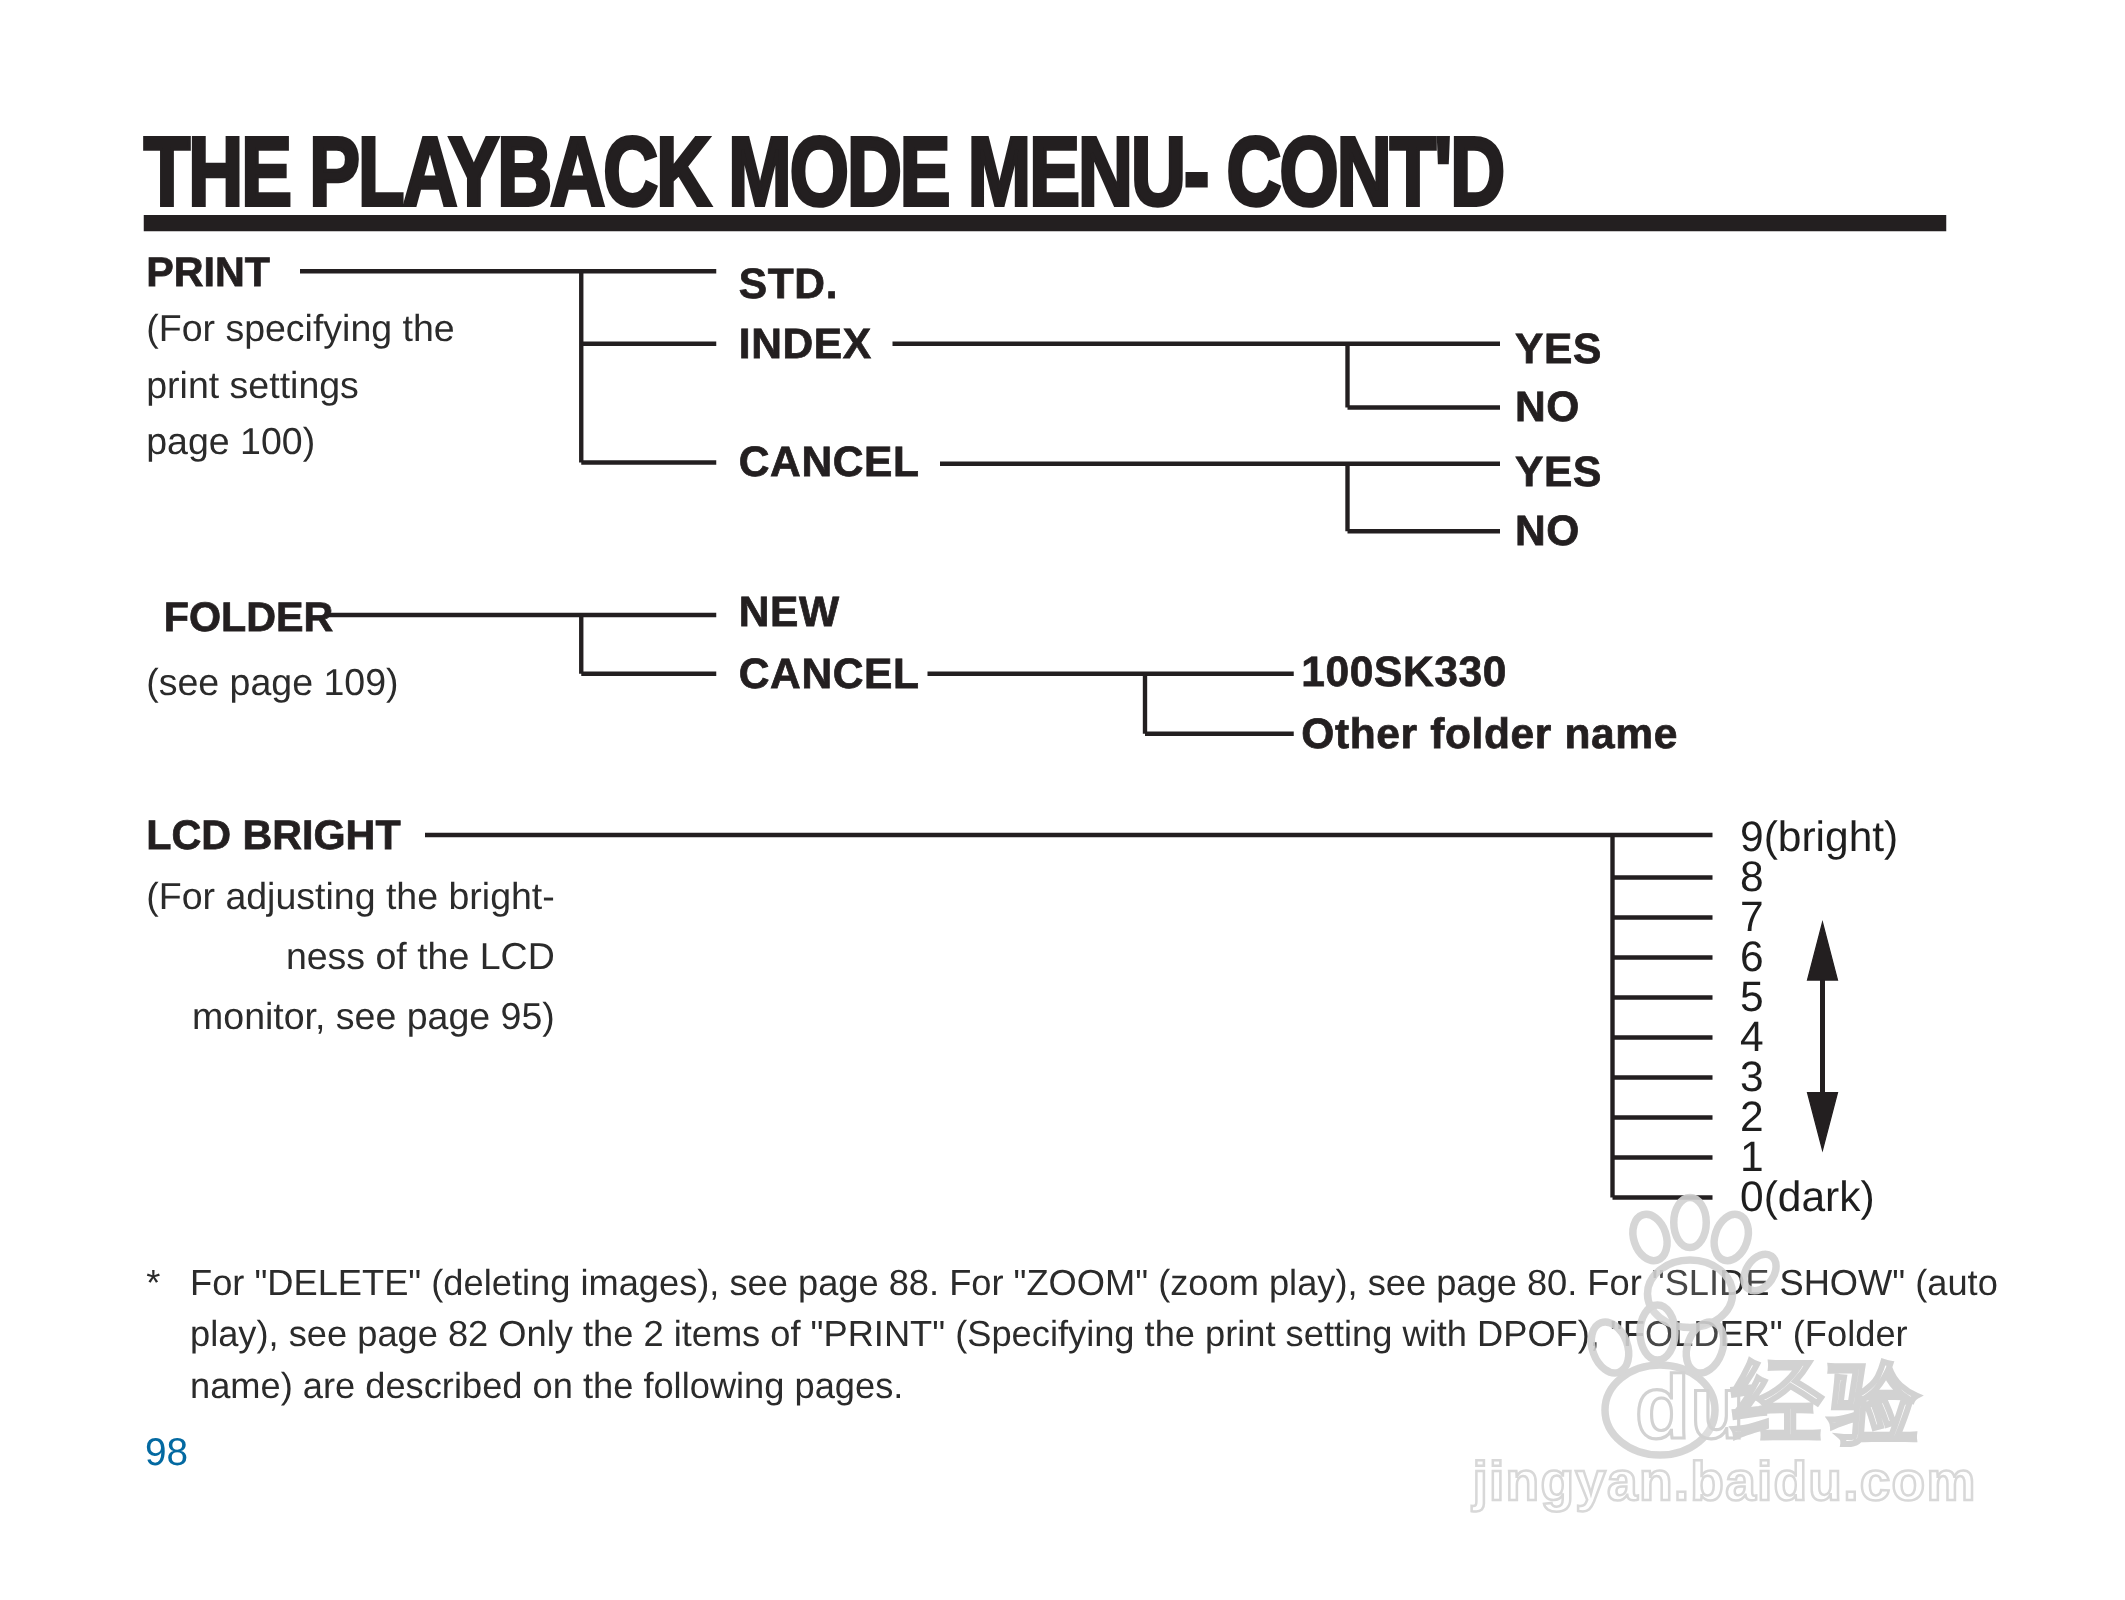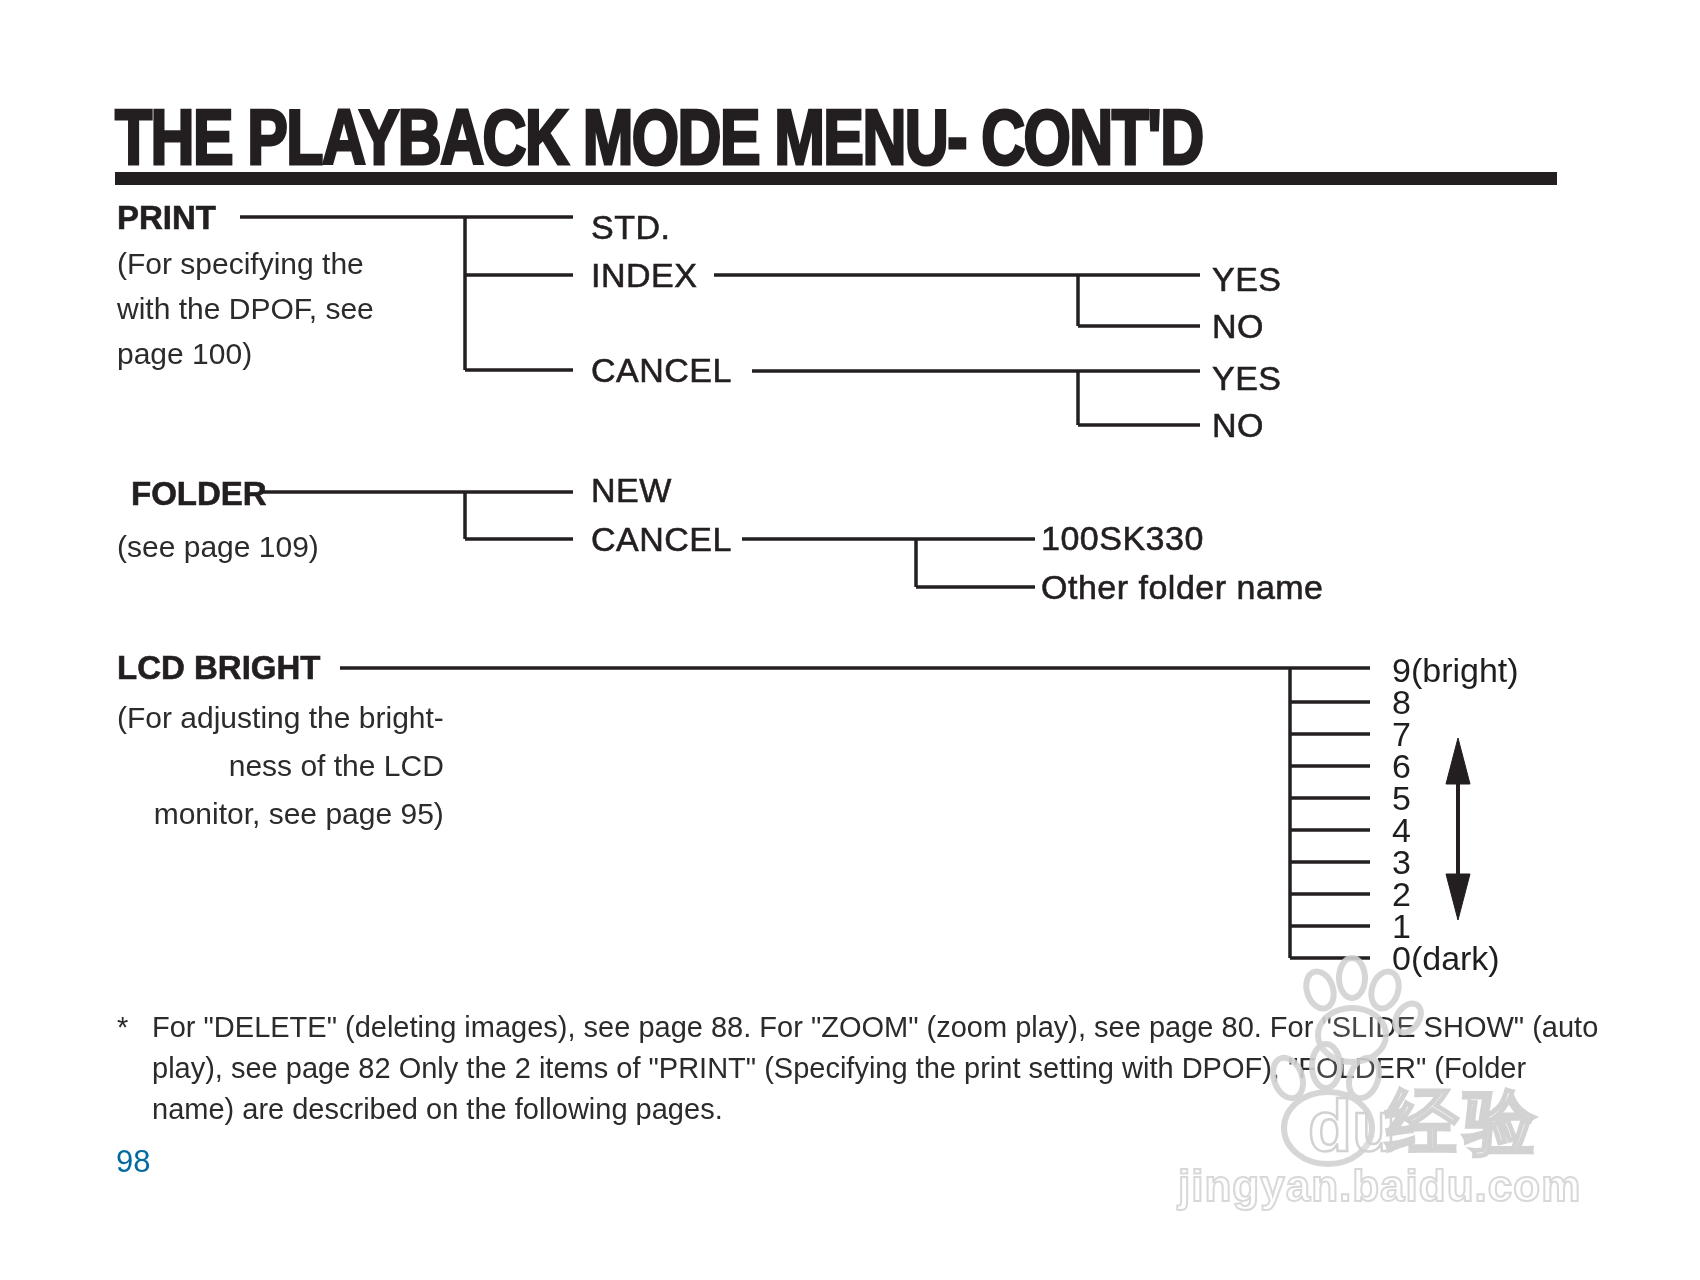--- a/index.html
+++ b/index.html
@@ -7,21 +7,21 @@
     position:relative;width:1700px;height:1280px;background:#ffffff;
     font-family:"Liberation Sans", sans-serif;color:#231f20;overflow:hidden;
   }
   .abs{position:absolute;white-space:nowrap;}
   .title{
     font-size:78px;font-weight:700;line-height:1;letter-spacing:-2px;
     -webkit-text-stroke:3px #231f20;
     transform:scaleX(0.78);transform-origin:left top;
   }
   .rule{position:absolute;background:#231f20;}
-  .lbl{font-weight:400;font-size:34px;line-height:1;-webkit-text-stroke:0.6px #231f20;letter-spacing:0.5px;}
+  .lbl{font-weight:700;font-size:34px;line-height:1;-webkit-text-stroke:0.6px #231f20;letter-spacing:0.5px;}
   .lbl-sm{font-weight:700;font-size:33px;line-height:1;-webkit-text-stroke:0.6px #231f20;}
   .desc{font-size:30px;font-weight:400;line-height:45px;color:#2b2b2b;white-space:nowrap;}
   .desc2{font-size:30px;font-weight:400;line-height:48px;color:#2b2b2b;white-space:nowrap;text-align:right;}
   .lvl{font-size:34px;font-weight:400;line-height:32px;color:#1e1e1e;}
   .foot{font-size:29px;font-weight:400;line-height:41px;color:#2b2b2b;white-space:nowrap;}
   .pagenum{font-size:31px;color:#0369a1;}
   svg.overlay{position:absolute;left:0;top:0;}
   
   .wm{color:rgba(255,255,255,0.2);-webkit-text-stroke:2.5px #d2d2d2;font-weight:700;}
   .wm-big{font-size:84px;line-height:1;}
@@ -76,21 +76,21 @@
     <g stroke="#231f20" fill="#231f20">
       <line x1="1458" y1="770" x2="1458" y2="888" stroke-width="4"></line>
       <polygon points="1458,738 1446,784 1470,784" stroke-width="1"></polygon>
       <polygon points="1458,920 1446,874 1470,874" stroke-width="1"></polygon>
     </g>
   </svg>
 
   <div class="abs lbl-sm" style="left:117px;top:201px;">PRINT</div>
   <div class="abs desc" style="left:117px;top:241px;">
     <div>(For specifying the</div>
-    <div>with the DPOF, see</div>
+    <div>print settings</div>
     <div>page 100)</div>
   </div>
 
   <div class="abs lbl" style="left:591px;top:210px;">STD.</div>
   <div class="abs lbl" style="left:591px;top:258px;">INDEX</div>
   <div class="abs lbl" style="left:591px;top:353px;">CANCEL</div>
 
   <div class="abs lbl" style="left:1212px;top:262px;">YES</div>
   <div class="abs lbl" style="left:1212px;top:309px;">NO</div>
   <div class="abs lbl" style="left:1212px;top:361px;">YES</div>

